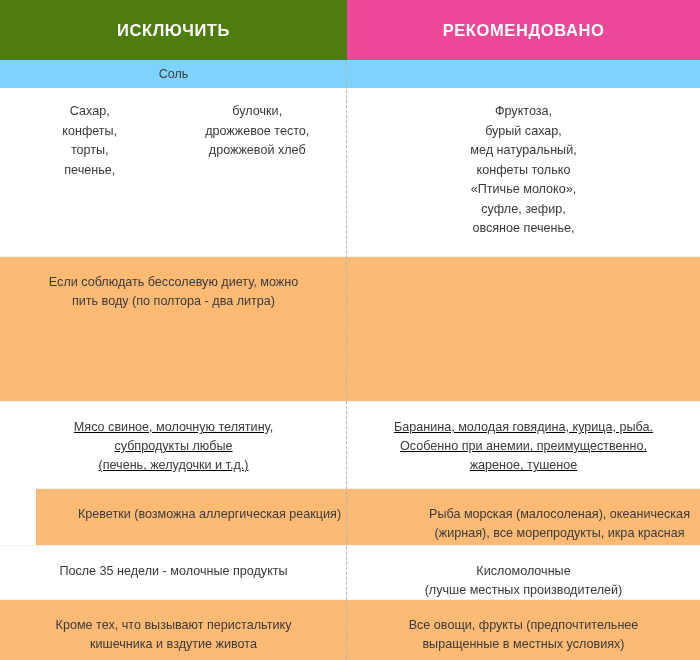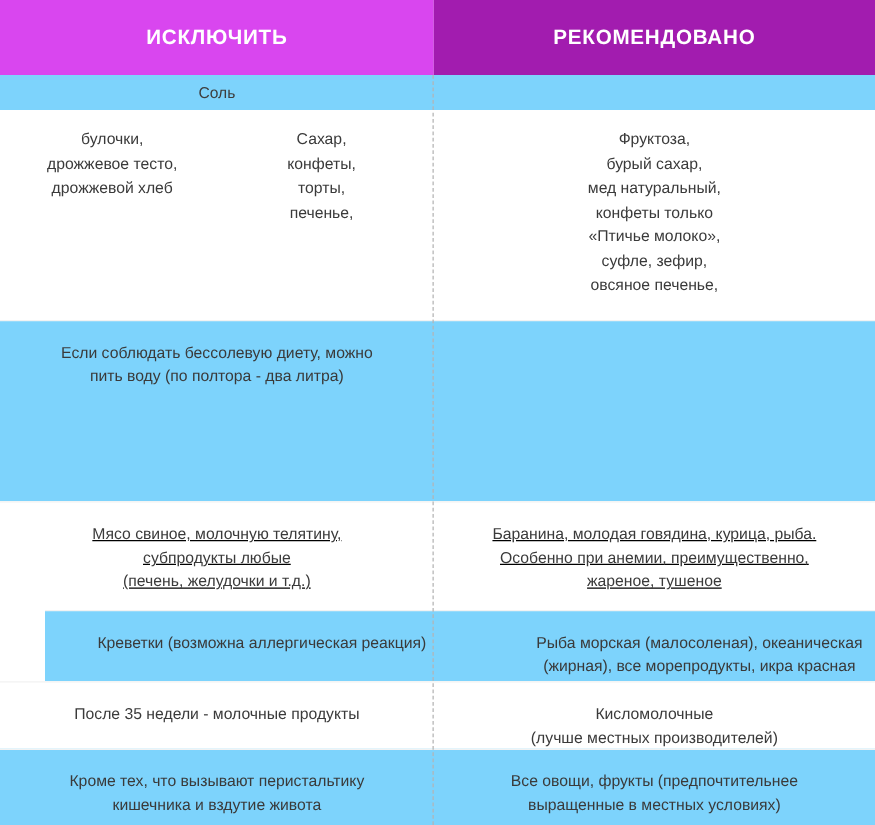--- a/index.html
+++ b/index.html
@@ -61,21 +61,21 @@
     position: relative;
     width: 100%;
   }
   .row {
     display: flex;
     width: 100%;
     position: relative;
     box-sizing: border-box;
   }
   .row.white { background: #ffffff; }
-  .row.gray  { background: #7dd3fc; }
+  .row.gray  { background: #fdba74; }
 
   .cell {
     box-sizing: border-box;
     display: flex;
     align-items: flex-start;
     justify-content: center;
     padding: 16px 14px 12px 14px;
     font-size: 12.6px;
     line-height: 1.52;
     color: #3a3a3a;
@@ -122,38 +122,38 @@
   .row + .row { border-top: 1px solid #ffffff; }
   .row.white + .row.gray,
   .row.gray + .row.white { border-top: 1px solid #f2f2f2; }
 </style>
 </head>
 <body>
 
 <div class="page">
 
   <div class="header">
-    <div class="header-cell left" style="background: #d946ef;">ИСКЛЮЧИТЬ</div>
-    <div class="header-cell right" style="background: #a21caf;">РЕКОМЕНДОВАНО</div>
+    <div class="header-cell left" style="background: #4d7c0f;">ИСКЛЮЧИТЬ</div>
+    <div class="header-cell right" style="background: #ec4899;">РЕКОМЕНДОВАНО</div>
   </div>
 
   <div class="subheader" style="background: #7dd3fc;">
     <div class="subheader-cell left">Соль</div>
   </div>
 
   <div class="rows" id="rows-container">
       <div class="row white" style="height: 168px;">
         <div class="cell left split">
-          <div class="subcol">булочки,
-дрожжевое тесто,
-дрожжевой хлеб</div>
           <div class="subcol">Сахар,
 конфеты,
 торты,
 печенье,</div>
+          <div class="subcol">булочки,
+дрожжевое тесто,
+дрожжевой хлеб</div>
         </div>
         <div class="cell right split">
           <div class="subcol">Фруктоза,
 бурый сахар,
 мед натуральный,
 конфеты только
 «Птичье молоко»,
 суфле, зефир,
 овсяное печенье,</div>
         </div>

